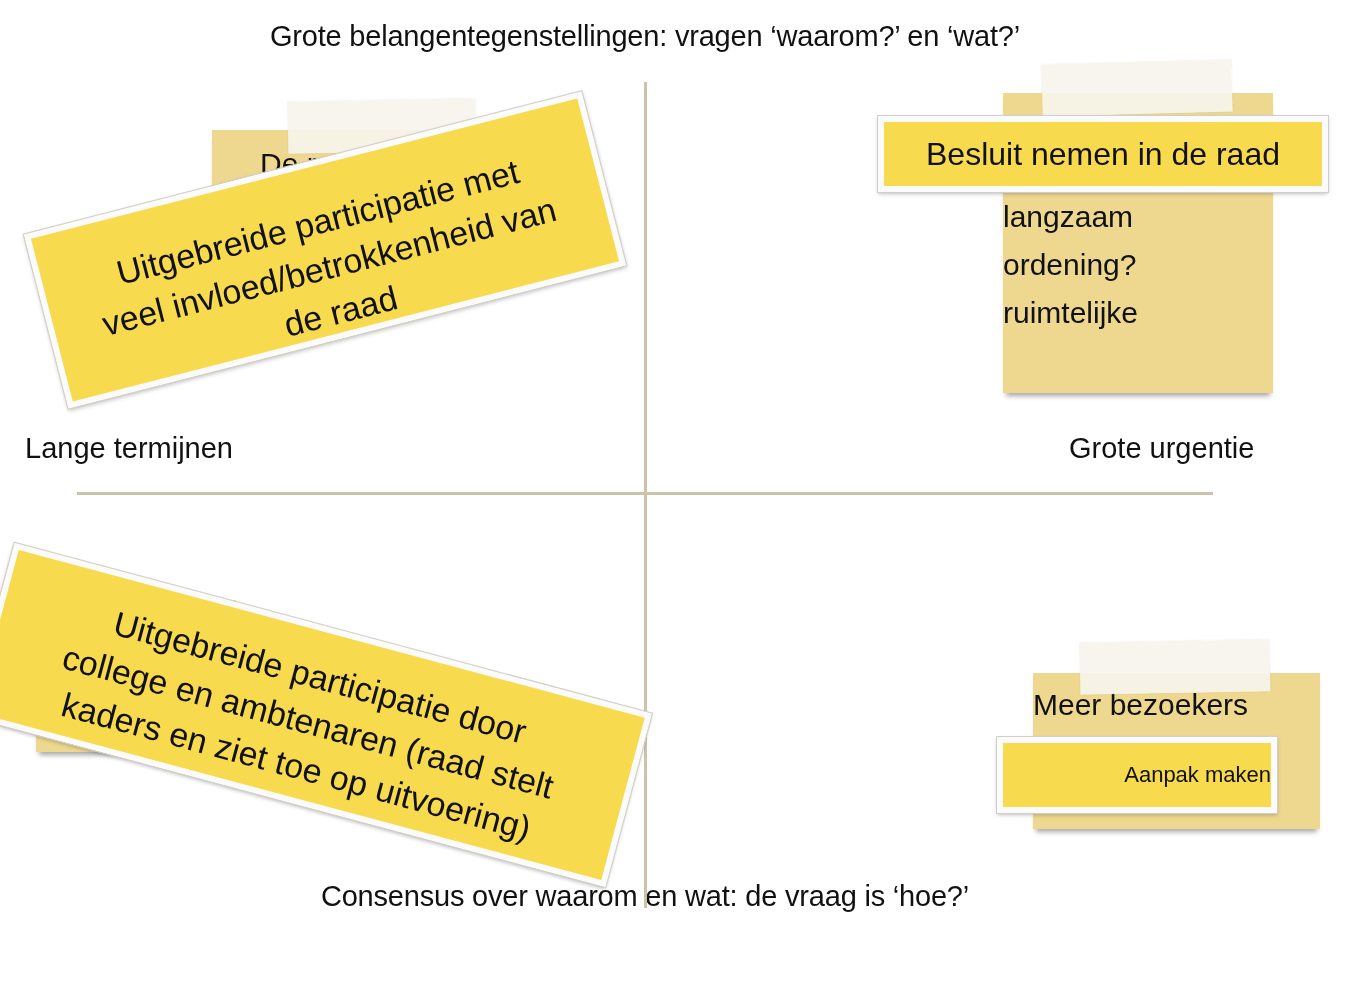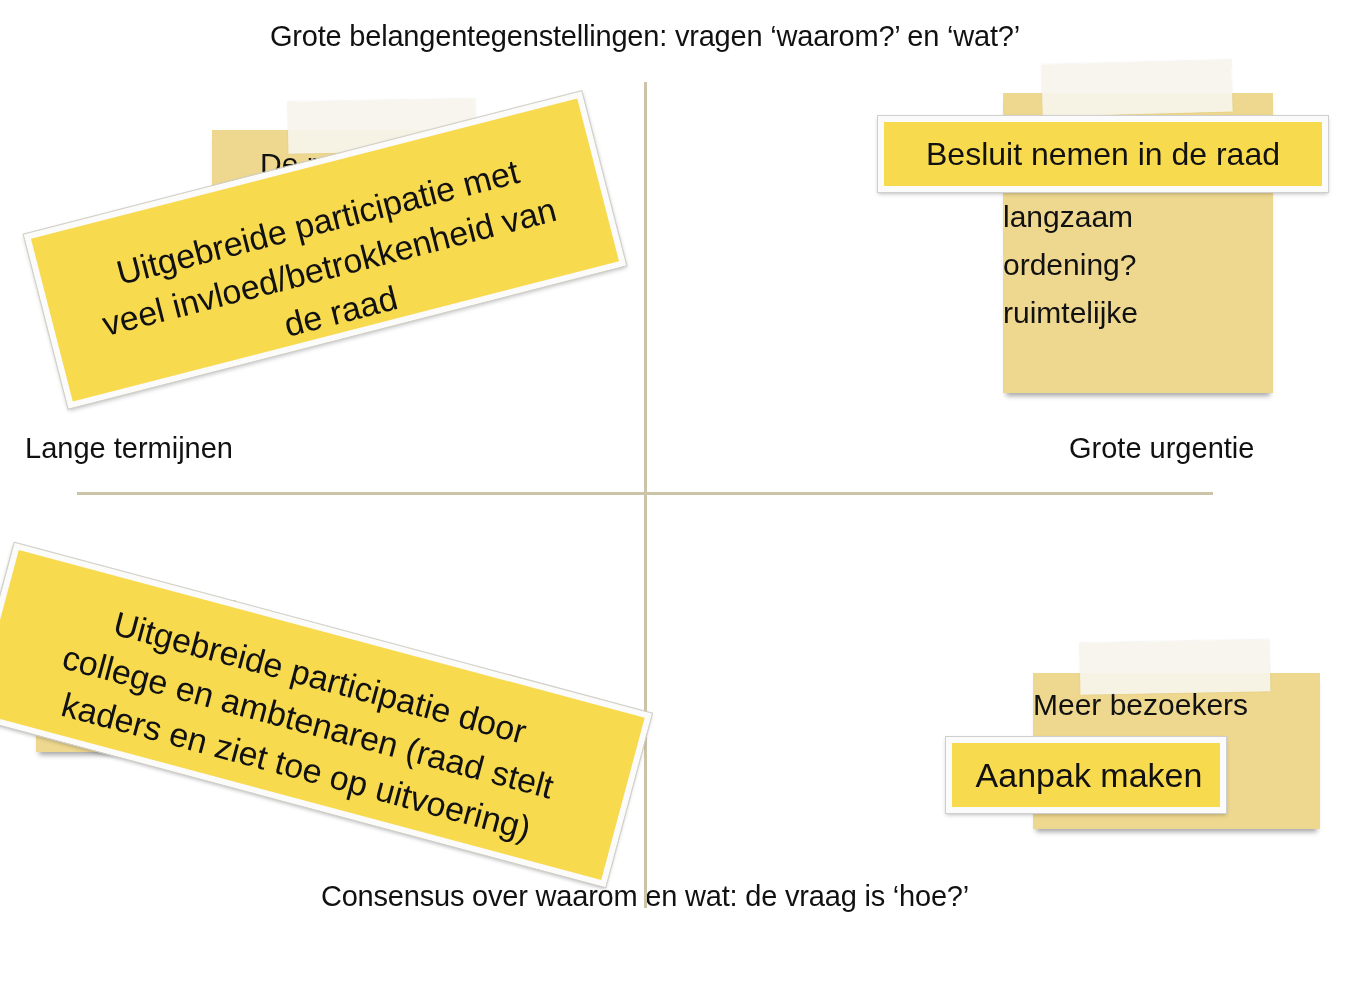--- a/index.html
+++ b/index.html
@@ -90,15 +90,15 @@
     <div>Uitgebreide participatie door</div>
     <div>college en ambtenaren (raad stelt</div>
     <div>kaders en ziet toe op uitvoering)</div>
   </div>
 </div>
 
 <div class="abs sticky" style="left:1033px; top:673px; width:287px; height:156px;">
   <div class="abs sticky-text" style="left:0; top:8px; width:316px;">Meer bezoekers</div>
 </div>
 <div class="abs tape" style="left:1080px; top:641px; width:190px; height:52px; transform:rotate(-1deg);"></div>
-<div class="abs banner" style="left:946px; top:737px; width:280px; height:76px; font-size:34px; line-height:64px; text-align:center; padding-left:6px;">
+<div class="abs banner" style="left:997px; top:737px; width:280px; height:76px; font-size:22px; line-height:64px; text-align:right; padding-left:6px;">
   <span>Aanpak maken</span>
 </div>
 
 </body></html>

